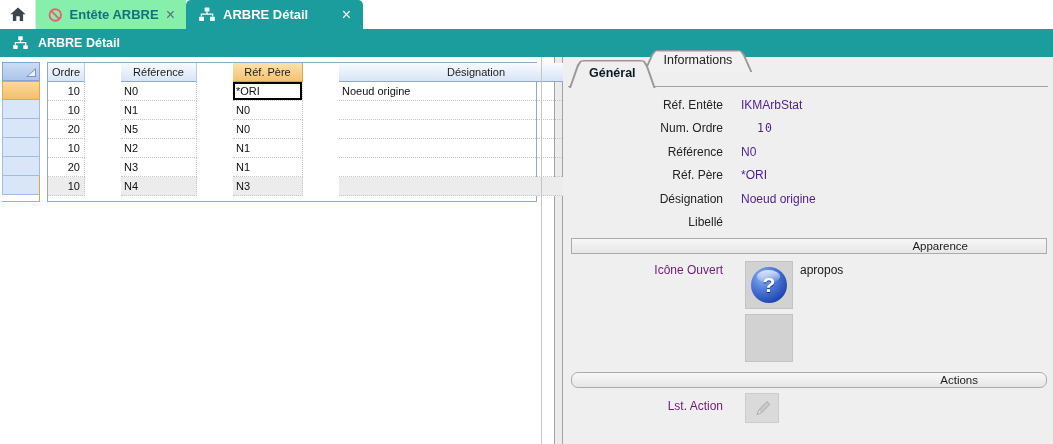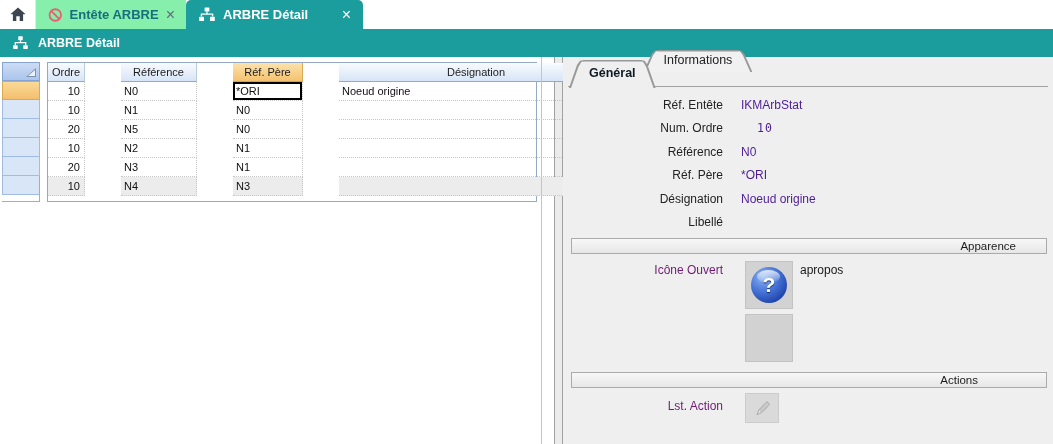--- a/index.html
+++ b/index.html
@@ -79,22 +79,22 @@
 
   
   .frow { position:absolute; left:0; width:100%; height:16px; }
   .flabel { position:absolute; left:10px; width:150px; text-align:right; font-size:12px; color:#222; line-height:16px; white-space:nowrap; }
   .fvalue { position:absolute; left:178px; font-size:12px; color:#4c1d95; line-height:16px; white-space:nowrap; cursor:text; }
   .fvalue.mono { left:194px; font-family:"DejaVu Sans Mono",monospace; font-size:11.5px; letter-spacing:1px; }
 
   .secbar { position:absolute; left:8px; width:476px; height:16px;
             background:linear-gradient(#f7f7f7,#e7e7e7); border:1px solid #ababab;
             font-size:11.5px; color:#1c1c1c; line-height:14px; text-align:right; }
-  .secbar.apparence { top:181px; padding-right:30px; }
-  .secbar.actions { top:315px; padding-right:68px; }
+  .secbar.apparence { top:181px; padding-right:78px; }
+  .secbar.actions { top:315px; padding-right:68px;border-radius:7px; }
 
   .ilabel { position:absolute; left:10px; width:150px; text-align:right; font-size:12px; color:#701a75; line-height:16px; white-space:nowrap; }
   .icon-btn { position:absolute; background:#d2d2d2; border:1px solid #c3c3c3;
               display:flex; align-items:center; justify-content:center; cursor:pointer; }
   #btn-open   { left:182px; top:204px; width:48px; height:48px; }
   #btn-closed { left:182px; top:257px; width:48px; height:48px; }
   #btn-action { left:182px; top:336px; width:34px; height:30px; background:#dadada; border-color:#cccccc; }
   .apropos { position:absolute; left:237px; top:206px; font-size:12px; color:#1a1a1a; }
 
   .help-sphere { position:relative; width:36px; height:36px; border-radius:50%;

